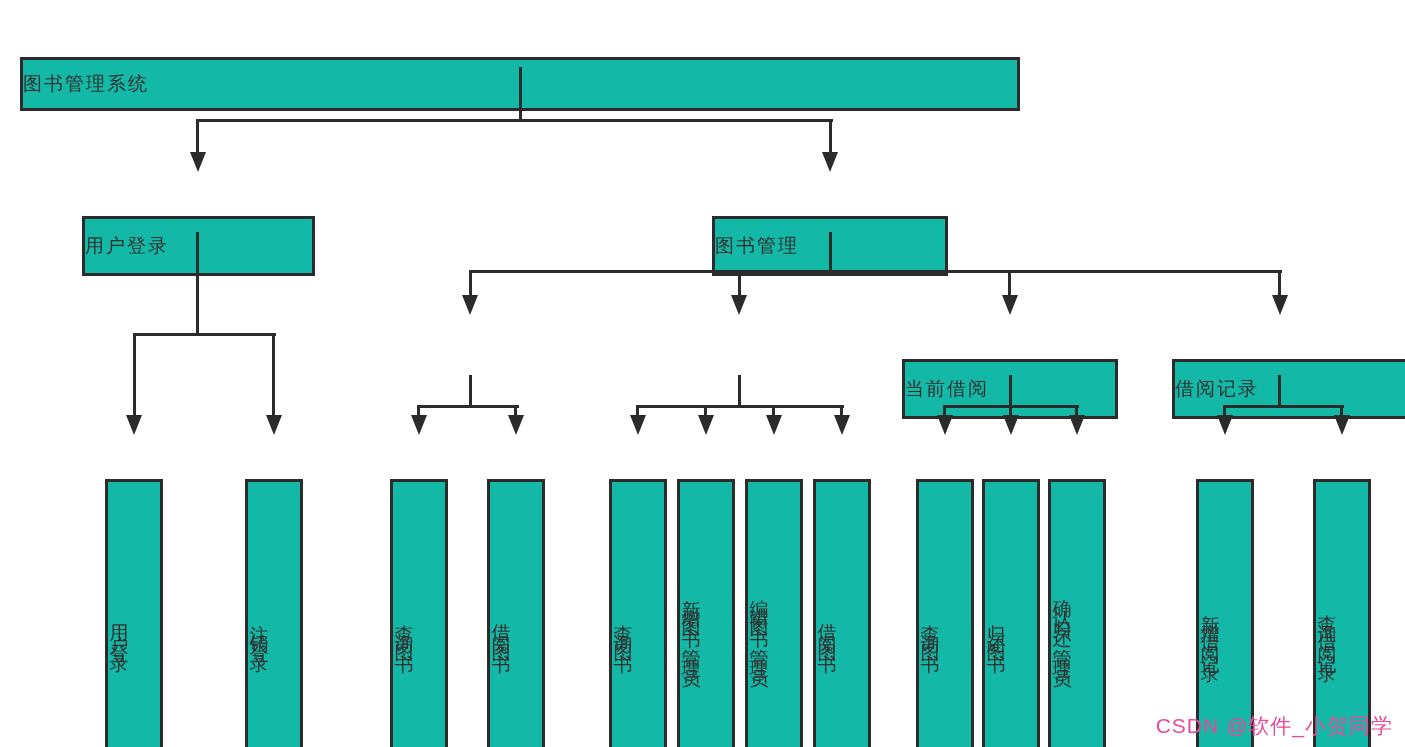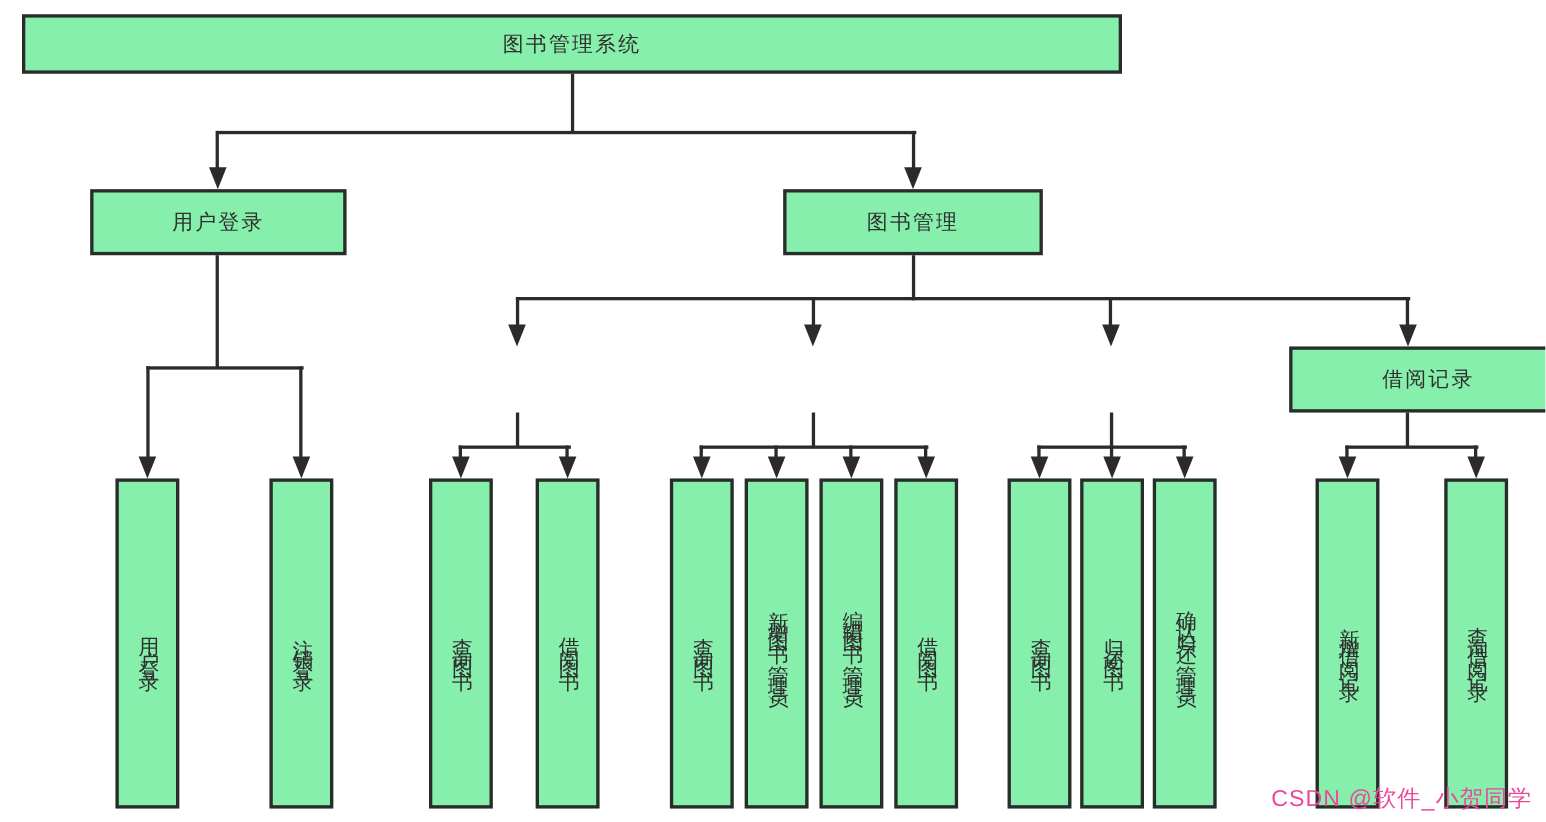--- a/index.html
+++ b/index.html
@@ -5,26 +5,27 @@
   html,body{margin:0;padding:0;background:#ffffff;}
   #canvas{
     position:relative;
     width:1405px;height:747px;
     background:#ffffff;
     font-family:"Liberation Sans","DejaVu Sans",sans-serif;
     overflow:hidden;
   }
   .box{
     position:absolute;
-    background:#86efac;
+    background:#14b8a6;
     border:3px solid #2b2b2b;
     box-sizing:border-box;
     display:flex;
     align-items:center;
-    justify-content:center;
+    justify-content:flex-start;
+    margin-top:44px;
   }
   .hlabel{
     font-size:19px;
     color:#303030;
     letter-spacing:2px;
     white-space:nowrap;
   }
   .vtext{
     writing-mode:vertical-rl;
     text-orientation:mixed;
@@ -87,20 +88,23 @@
   <div class="line" style="left:469px;top:270px;width:813px;height:3px"></div>
   <div class="line" style="left:469px;top:270px;width:3px;height:27px"></div>
   <div class="arrow" style="left:462px;top:295px"></div>
   <div class="line" style="left:738px;top:270px;width:3px;height:27px"></div>
   <div class="arrow" style="left:731px;top:295px"></div>
   <div class="line" style="left:1008px;top:270px;width:3px;height:27px"></div>
   <div class="arrow" style="left:1002px;top:295px"></div>
   <div class="line" style="left:1278px;top:270px;width:3px;height:27px"></div>
   <div class="arrow" style="left:1272px;top:295px"></div>
 
+  <div class="box" style="left:902px;top:315px;width:216px;height:60px">
+    <span class="hlabel">当前借阅</span>
+  </div>
   <div class="box" style="left:1172px;top:315px;width:253px;height:60px">
     <span class="hlabel">借阅记录</span>
   </div>
 
   <div class="line" style="left:469px;top:375px;width:3px;height:32px"></div>
   <div class="line" style="left:417px;top:405px;width:102px;height:3px"></div>
   <div class="line" style="left:417px;top:405px;width:3px;height:14px"></div>
   <div class="arrow" style="left:411px;top:415px"></div>
   <div class="line" style="left:514px;top:405px;width:3px;height:14px"></div>
   <div class="arrow" style="left:508px;top:415px"></div>

